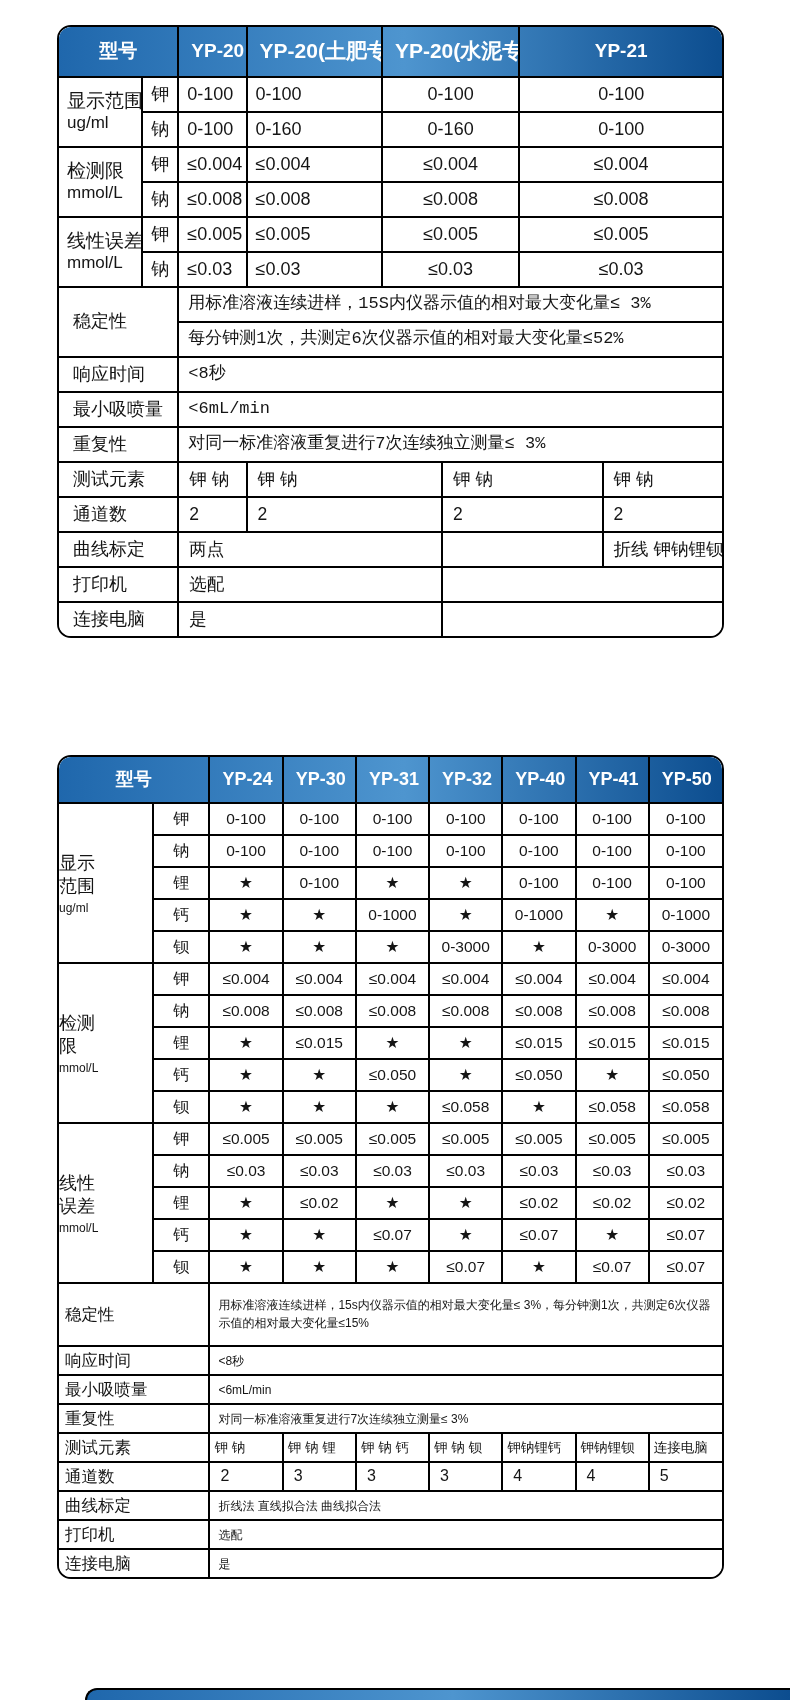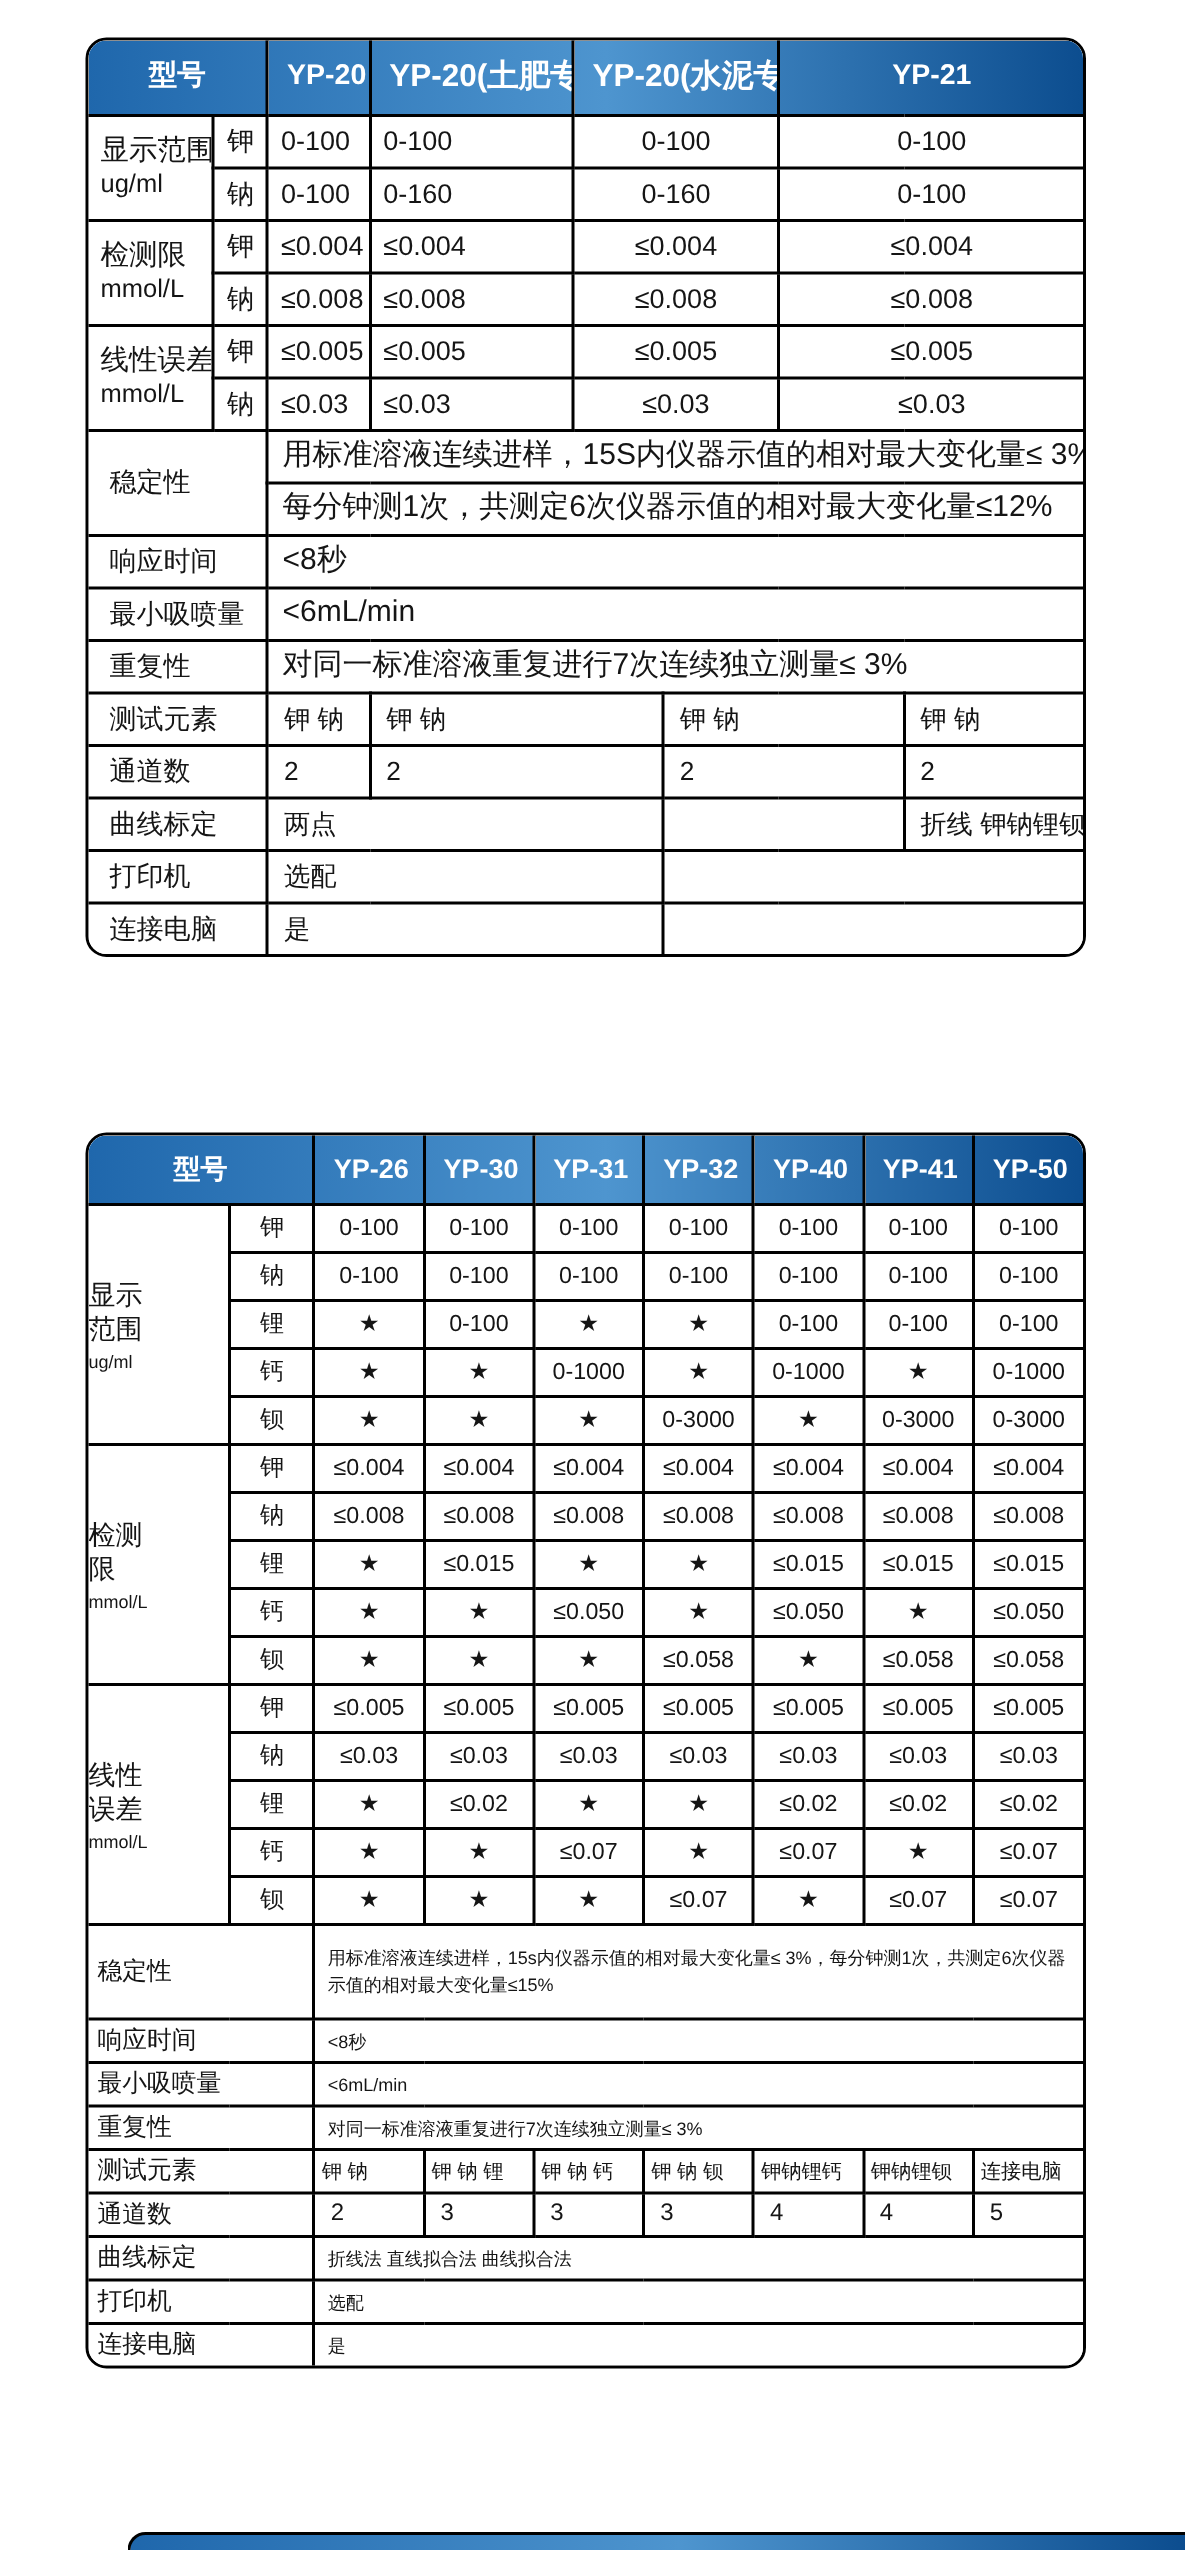--- a/index.html
+++ b/index.html
@@ -17,21 +17,21 @@
   
   #t1 tr{height:35px;}
   #t1 tr.hd{height:38px;}
   #t1 tr.hd th.sm{font-size:21px;}
   #t1 .glabel{padding-left:8px;margin-top:36px;}
   #t1 .g1name{display:block;font-size:19px;}
   #t1 .g1unit{display:block;font-size:17px;margin-top:1px;}
   #t1 .el{text-align:center;padding:0;}
   #t1 .ctr{text-align:center;padding:0;}
   #t1 .lbl{padding-left:14px;font-size:18px;}
-  #t1 .txt{padding-left:9px;font-size:20px;}
+  #t1 .txt{padding-left:9px;font-size:17px;font-family:Liberation Mono, monospace;}
   #t1 .bv{padding-left:10px;font-size:17.5px;}
   
   #t2 tr{height:32px;}
   #t2 tr.hd{height:42px;}
   #t2 tr.hd th{font-size:18px;}
   #t2 tr.st{height:63px;}
   #t2 tr.bt{height:29px;}
   #t2 td{font-size:15.5px;}
   #t2 .g2{padding:0;}
   #t2 .g2name{display:block;white-space:pre-line;font-size:18px;line-height:1.3;}
@@ -129,21 +129,21 @@
         <td>≤0.03</td>
         <td class="ctr" colspan="2">≤0.03</td>
         <td class="ctr" colspan="2">≤0.03</td>
       </tr>
 
       <tr>
         <td class="lbl" colspan="2" rowspan="2">稳定性</td>
         <td class="txt" colspan="6">用标准溶液连续进样，15S内仪器示值的相对最大变化量≤ 3%</td>
       </tr>
       <tr>
-        <td class="txt" colspan="6">每分钟测1次，共测定6次仪器示值的相对最大变化量≤12%</td>
+        <td class="txt" colspan="6">每分钟测1次，共测定6次仪器示值的相对最大变化量≤52%</td>
       </tr>
       <tr>
         <td class="lbl" colspan="2">响应时间</td>
         <td class="txt" colspan="6">&lt;8秒</td>
       </tr>
       <tr>
         <td class="lbl" colspan="2">最小吸喷量</td>
         <td class="txt" colspan="6">&lt;6mL/min</td>
       </tr>
       <tr>
@@ -193,21 +193,21 @@
           <col style="width:73px">
           <col style="width:73px">
           <col style="width:73px">
         <col style="width:73px">
           <col style="width:73px">
           <col style="width:74px">
       </colgroup>
       <tbody>
           <tr class="hd">
         <th colspan="2">型号</th>
-        <th>YP-26</th>
+        <th>YP-24</th>
         <th>YP-30</th>
         <th>YP-31</th>
         <th>YP-32</th>
         <th>YP-40</th>
         <th>YP-41</th>
         <th>YP-50</th>
       </tr>
 
       <tr>
         <td class="g2" rowspan="5">

